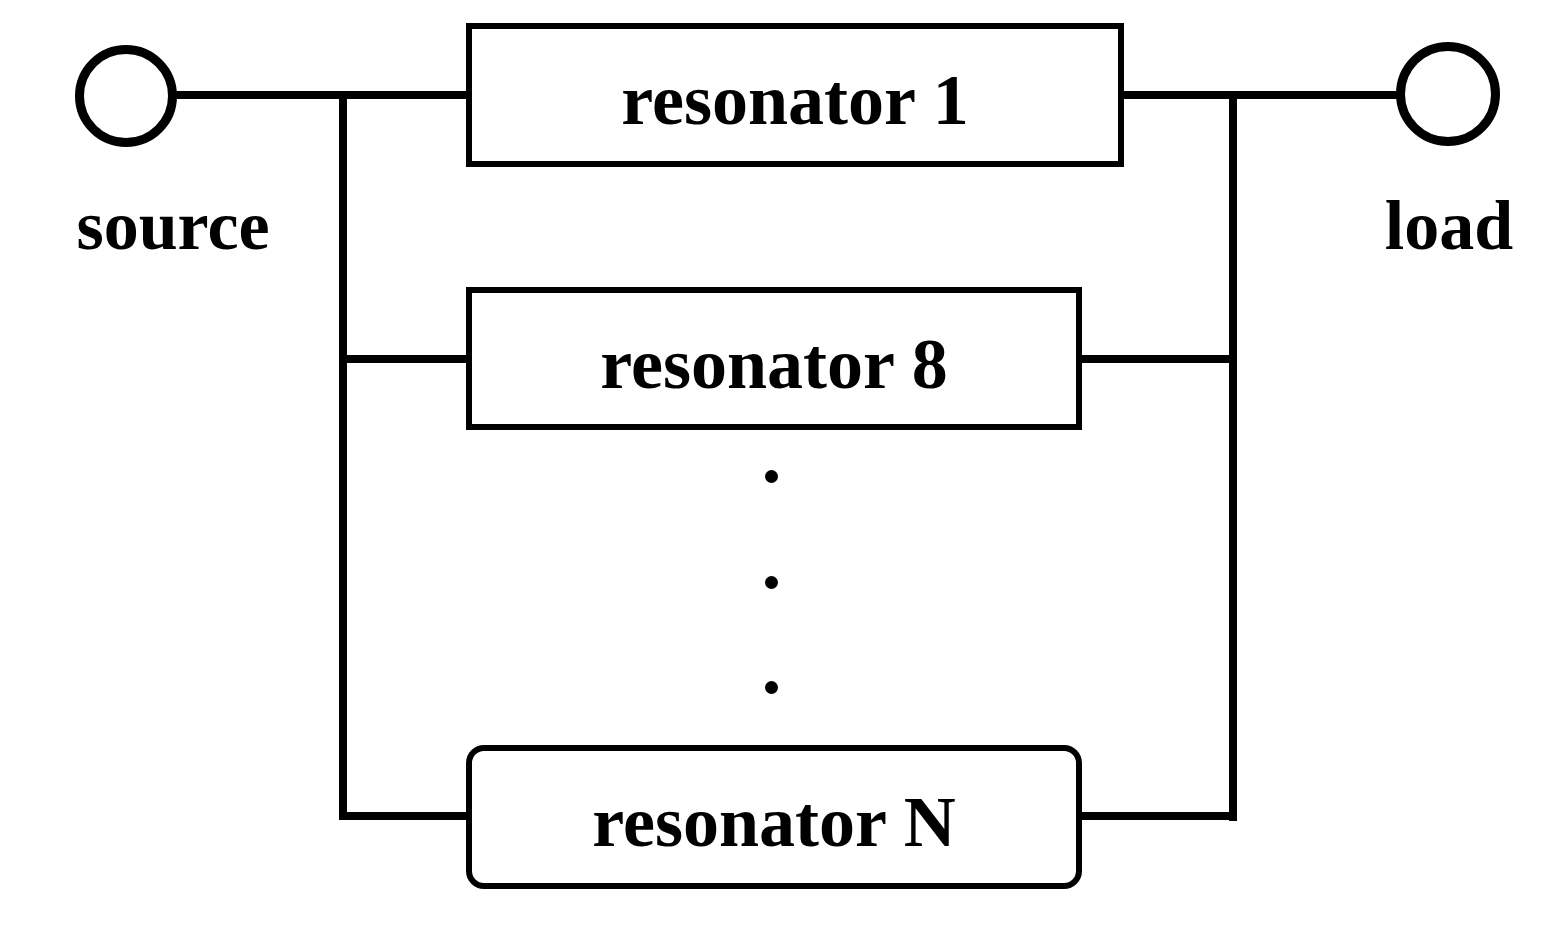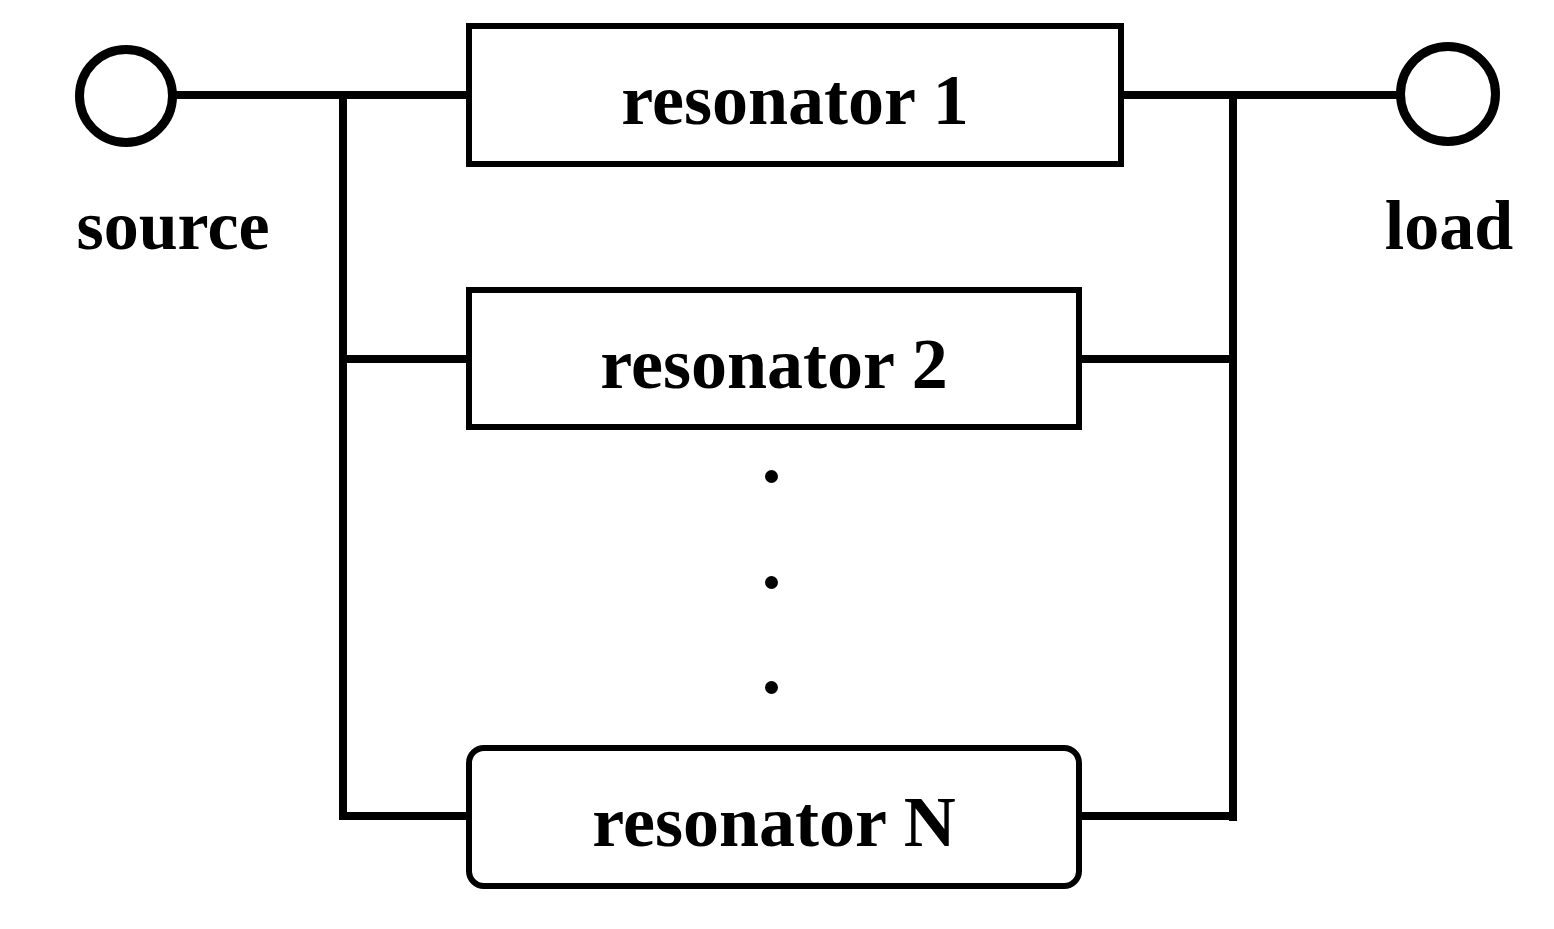--- a/index.html
+++ b/index.html
@@ -78,21 +78,21 @@
   <div class="terminal" style="left:1396px; top:42px; width:104px; height:104px;"></div>
 
   <div class="terminal-label" style="left:0px; top:191px; width:250px;margin-left:48px;">source</div>
   <div class="terminal-label" style="left:1324px; top:191px; width:250px;">load</div>
 
   <div class="resonator" style="left:466px; top:23px; width:658px; height:144px;">
     <span class="box-label">resonator 1</span>
   </div>
 
   <div class="resonator" style="left:466px; top:287px; width:616px; height:143px;">
-    <span class="box-label">resonator 2</span>
+    <span class="box-label">resonator 8</span>
   </div>
 
   <div class="resonator" style="left:466px; top:745px; width:616px; height:144px;border-radius:18px;">
     <span class="box-label">resonator N</span>
   </div>
 
   <div class="dot" style="left:765px; top:470px;"></div>
   <div class="dot" style="left:765px; top:576px;"></div>
   <div class="dot" style="left:765px; top:681px;"></div>
 

